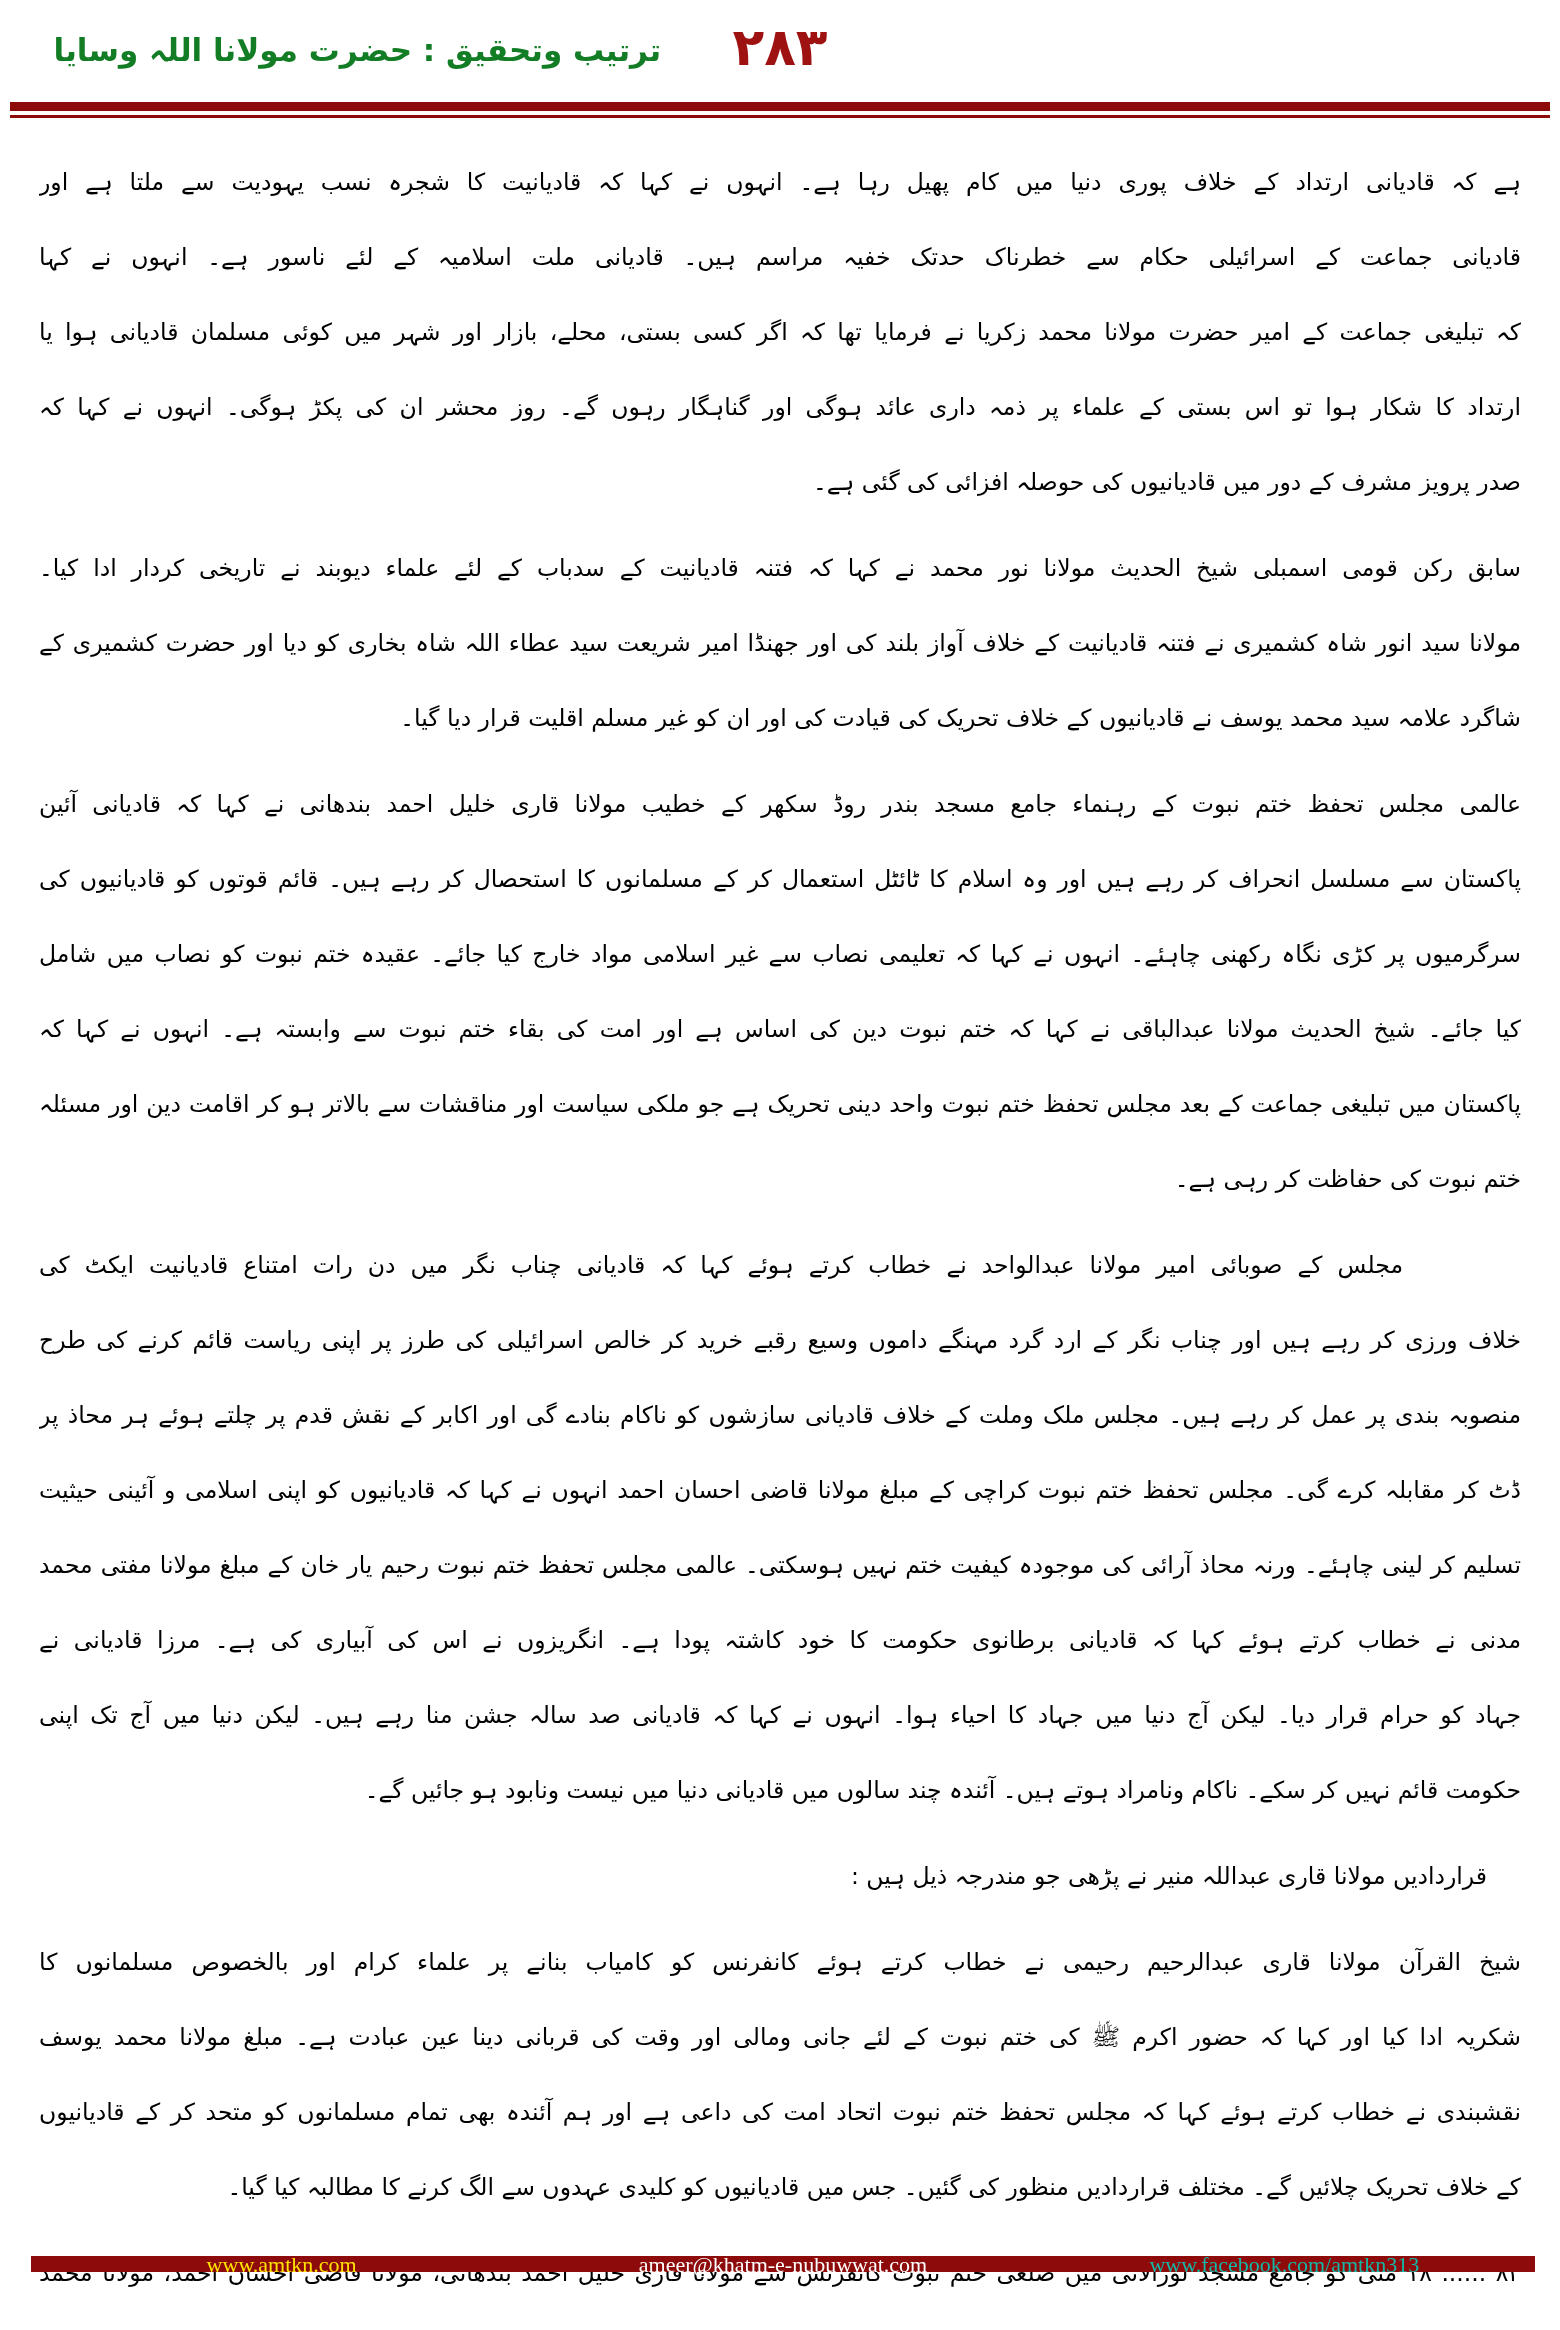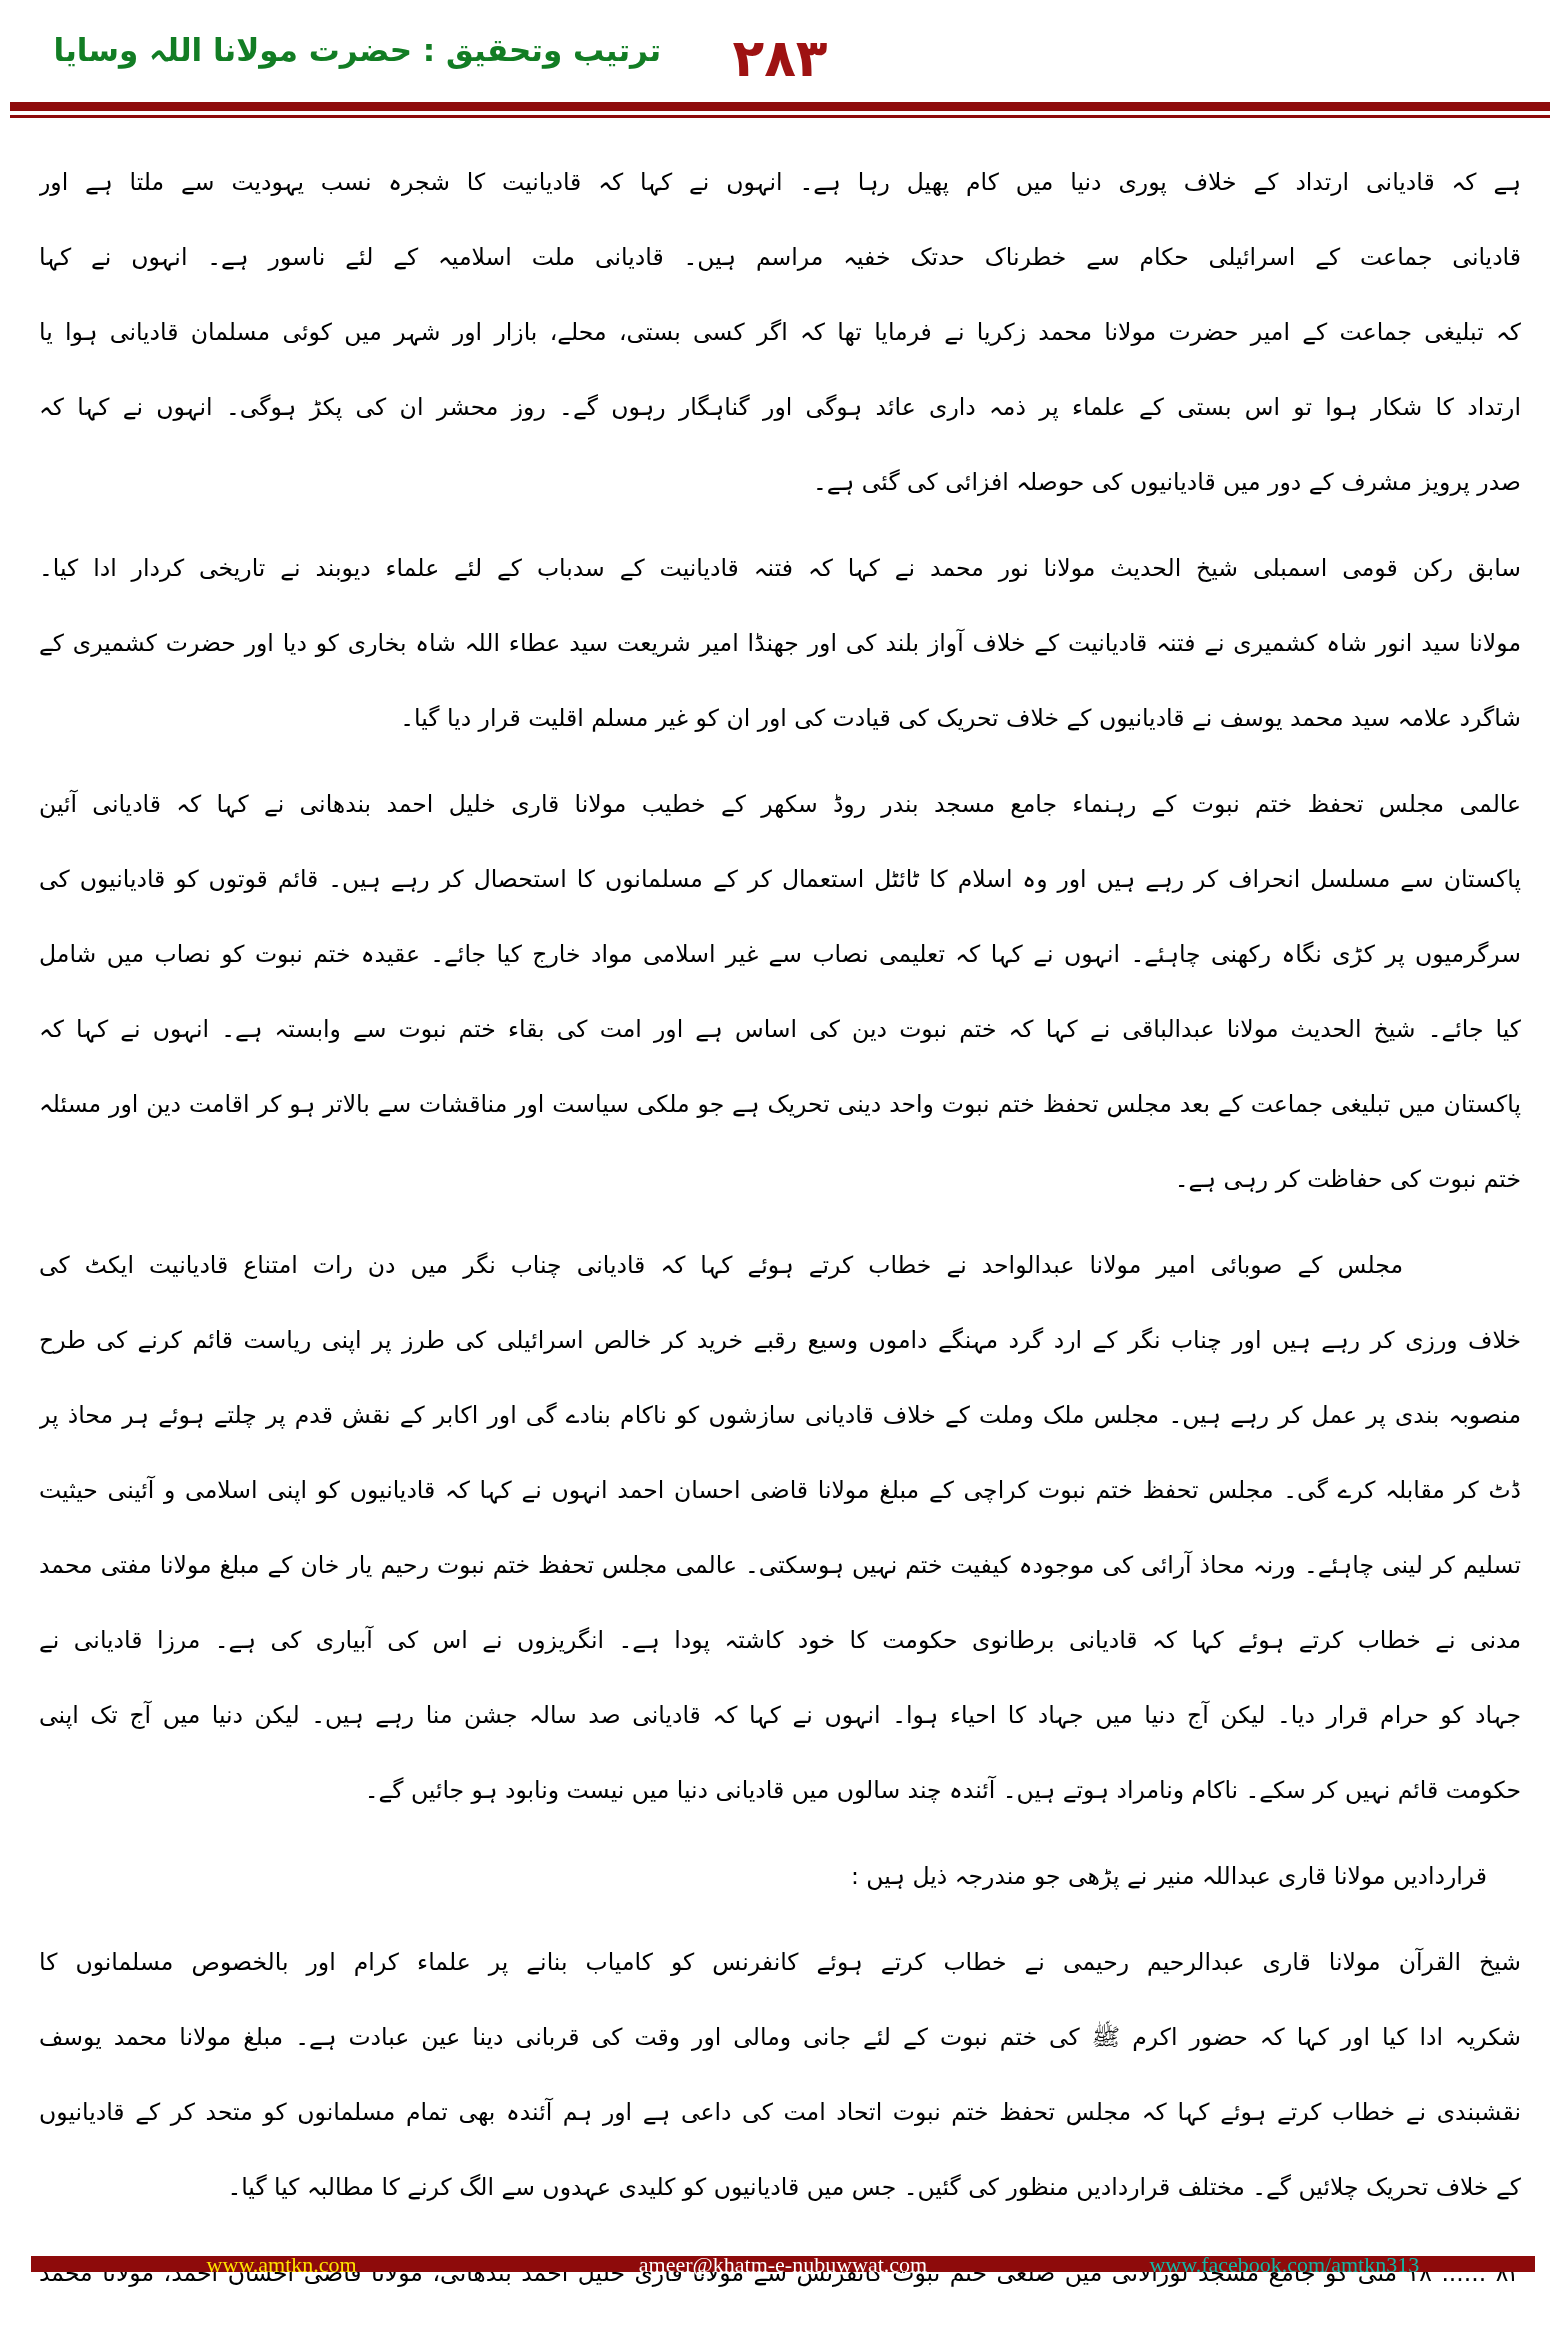--- a/index.html
+++ b/index.html
@@ -55,21 +55,21 @@
     margin-left:6px;
   }
   .footer span{flex:1;text-align:center;line-height:25px;}
 </style>
 </head>
 <body>
 
 <div class="page">
 
   <div class="header">
-    <div class="hdr-pageno" style="color: rgb(158, 18, 18); margin-top: 11px;">۲۸۳</div>
+    <div class="hdr-pageno" style="color: rgb(158, 18, 18);">۲۸۳</div>
     <div class="hdr-credit" style="color: rgb(18, 125, 36);">ترتیب وتحقیق : حضرت مولانا اللہ وسایا</div>
   </div>
 
   <div class="rule-thick" style="background: rgb(142, 11, 11);"></div>
   <div class="rule-thin" style="background: rgb(142, 11, 11);"></div>
 
   <div class="body-text">
       <div class="para">
         <div class="line">ہے کہ قادیانی ارتداد کے خلاف پوری دنیا میں کام پھیل رہا ہے۔ انہوں نے کہا کہ قادیانیت کا شجرہ نسب یہودیت سے ملتا ہے اور</div>
         <div class="line">قادیانی جماعت کے اسرائیلی حکام سے خطرناک حدتک خفیہ مراسم ہیں۔ قادیانی ملت اسلامیہ کے لئے ناسور ہے۔ انہوں نے کہا</div>

